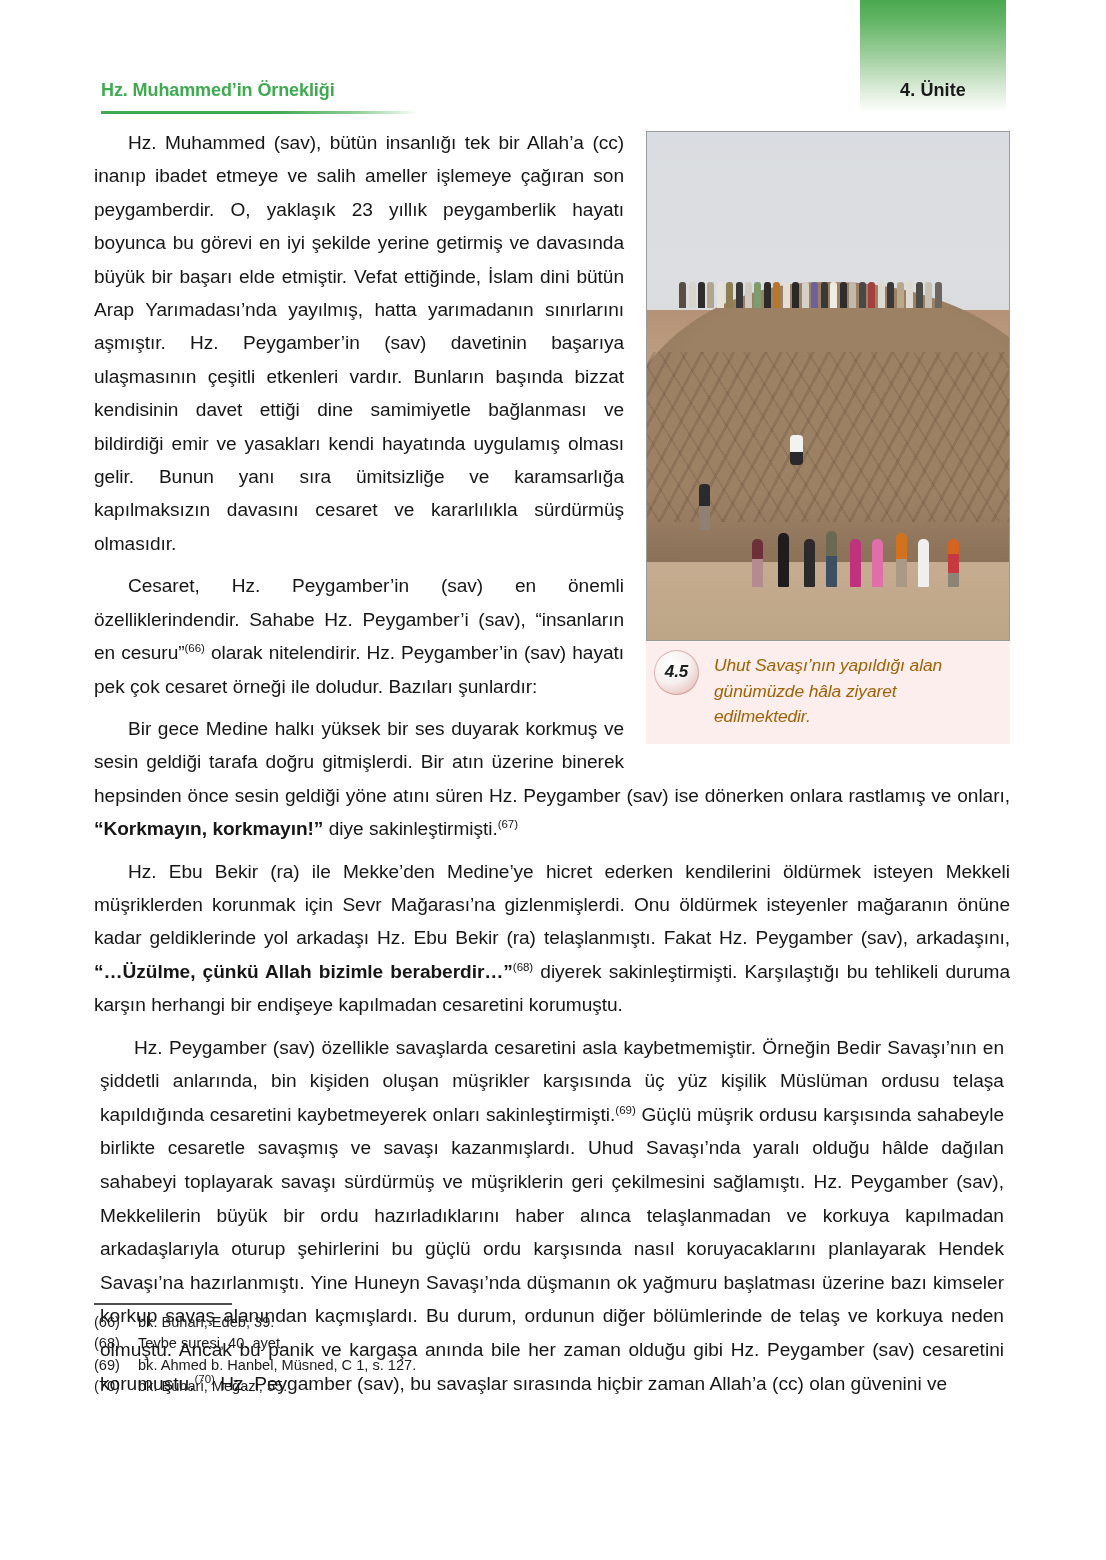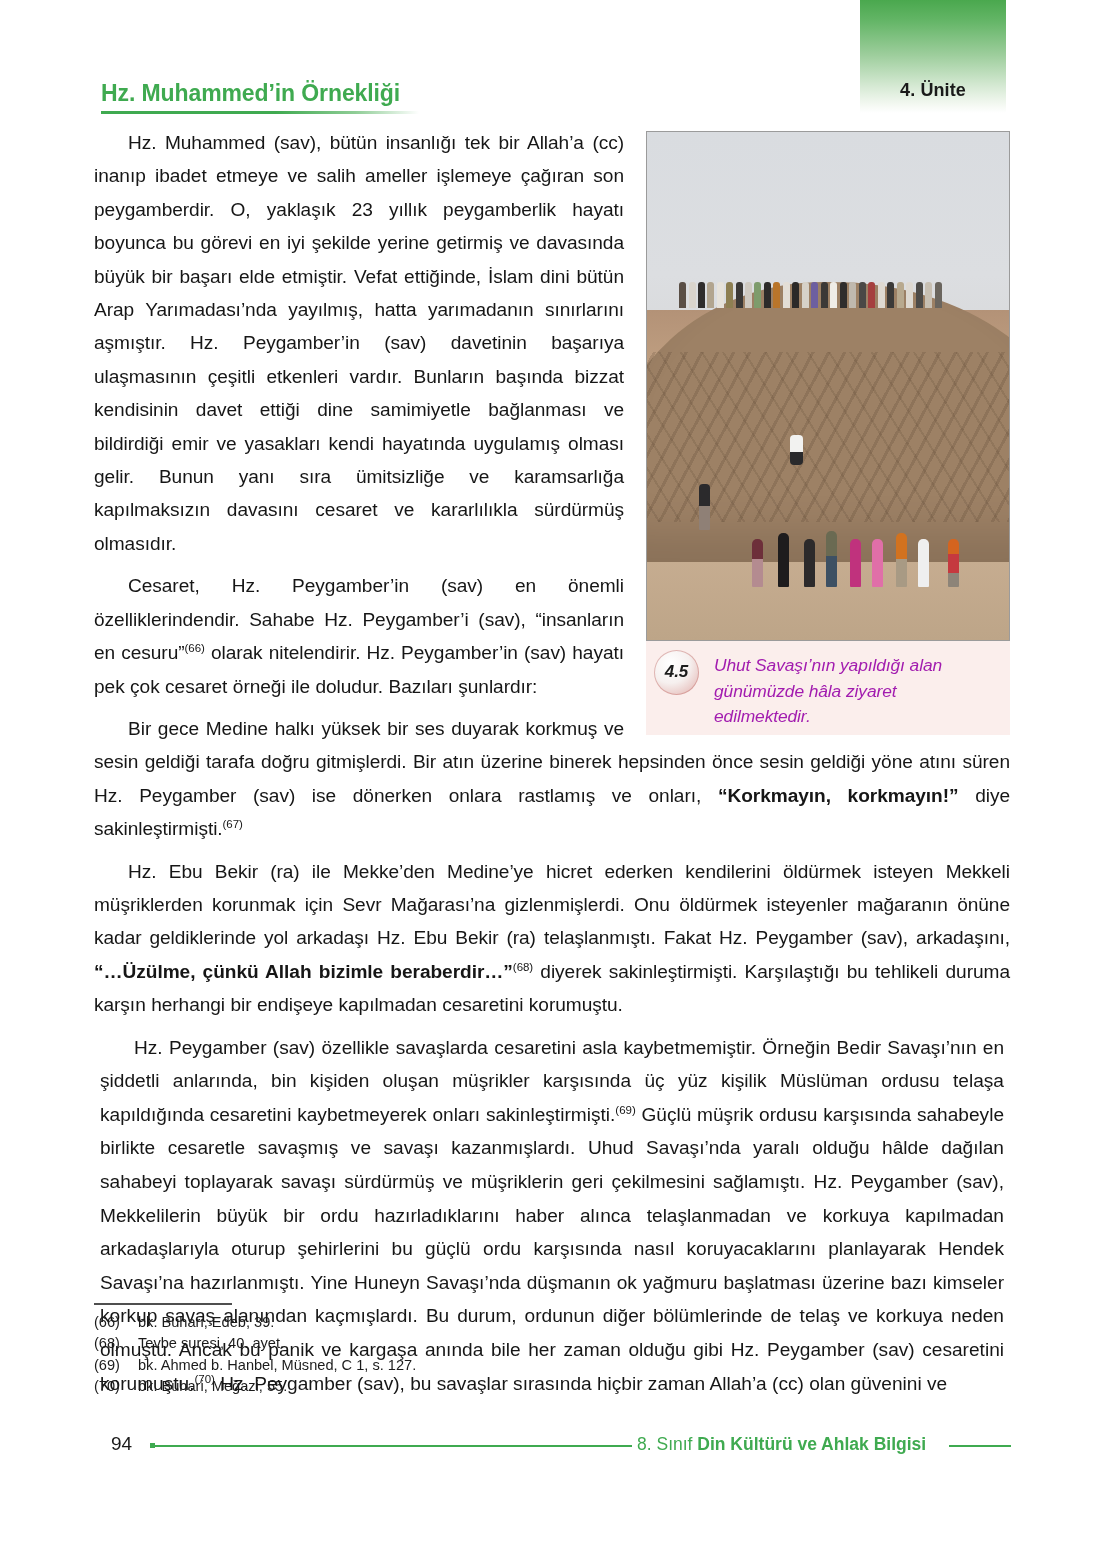--- a/index.html
+++ b/index.html
@@ -43,21 +43,21 @@
     font-size: 18px;
     font-weight: bold;
     color: #1a1a1a;
     letter-spacing: 0.1px;
   }
 
   .chapter-title {
     position: absolute;
     left: 101px;
     top: 80px;
-    font-size: 23px;
+    font-size: 18px;
     font-weight: bold;
     color: #3faa50;
     letter-spacing: -0.1px;
     white-space: nowrap;
   }
   .title-rule {
     position: absolute;
     left: 101px;
     top: 111px;
     width: 318px;
@@ -190,21 +190,21 @@
     height: 30px;
     background: linear-gradient(to bottom, #f2f2f0 0 55%, #2a2a2c 55% 100%);
     border-radius: 4px;
   }
 
   .caption {
     position: relative;
     width: 364px;
     box-sizing: border-box;
     background: #fbeeec;
-    padding: 12px 14px 5px 68px;
+    padding: 12px 14px 14px 68px;
     min-height: 50px;
   }
   .caption-badge {
     position: absolute;
     left: 8px;
     top: 9px;
     width: 45px;
     height: 45px;
     border-radius: 50%;
     background:
@@ -218,21 +218,21 @@
     font-size: 17px;
     font-weight: bold;
     font-style: italic;
     color: #1c1c1c;
     transform: translateY(-1px);
   }
   .caption-text {
     font-size: 17.4px;
     line-height: 25.5px;
     font-style: italic;
-    color: #a21caf;
+    color: #a16207;
     letter-spacing: -0.1px;
   }
 
   
   p.col {
     font-size: 19.1px;
     line-height: 33.6px;
     text-align: justify;
     text-indent: 34px;
     margin: 6px;
@@ -397,21 +397,14 @@
   </div>
 
   <div class="footnotes">
     <div class="fn-rule"></div>
     <div class="fn-row"><span class="fn-num">(66)</span><span>bk. Buhari, Edeb, 39.</span></div>
     <div class="fn-row"><span class="fn-num">(68)</span><span>Tevbe suresi, 40. ayet.</span></div>
     <div class="fn-row"><span class="fn-num">(69)</span><span>bk. Ahmed b. Hanbel, Müsned, C 1, s. 127.</span></div>
     <div class="fn-row"><span class="fn-num">(70)</span><span>bk. Buhari, Meğazi, 55.</span></div>
   </div>
 
-  <div class="footer">
-    <div class="page-num">94</div>
-    <div class="footer-dot"></div>
-    <div class="footer-line"></div>
-    <div class="footer-label"><span>8. Sınıf </span><b>Din Kültürü ve Ahlak Bilgisi</b></div>
-    <div class="footer-line2"></div>
-  </div>
 
 </div>
 
 </body></html>

